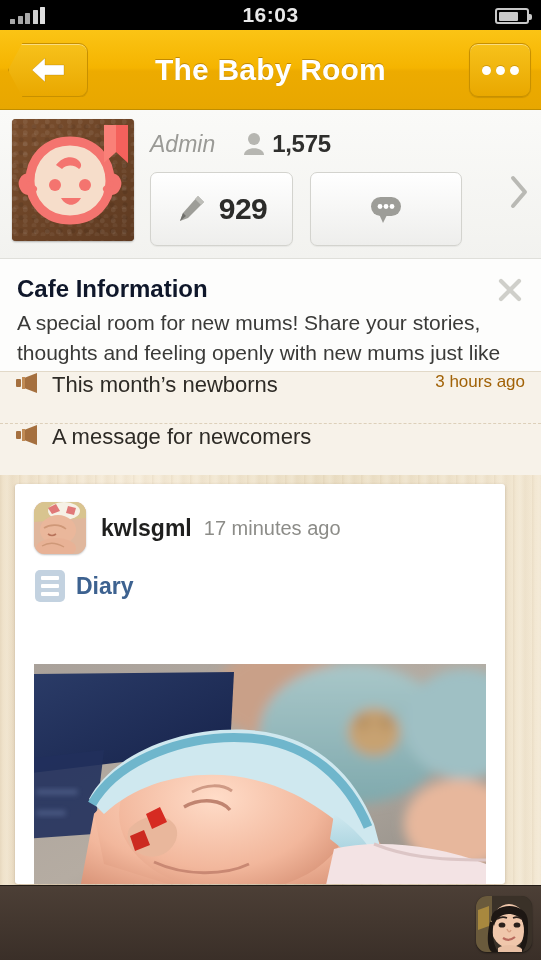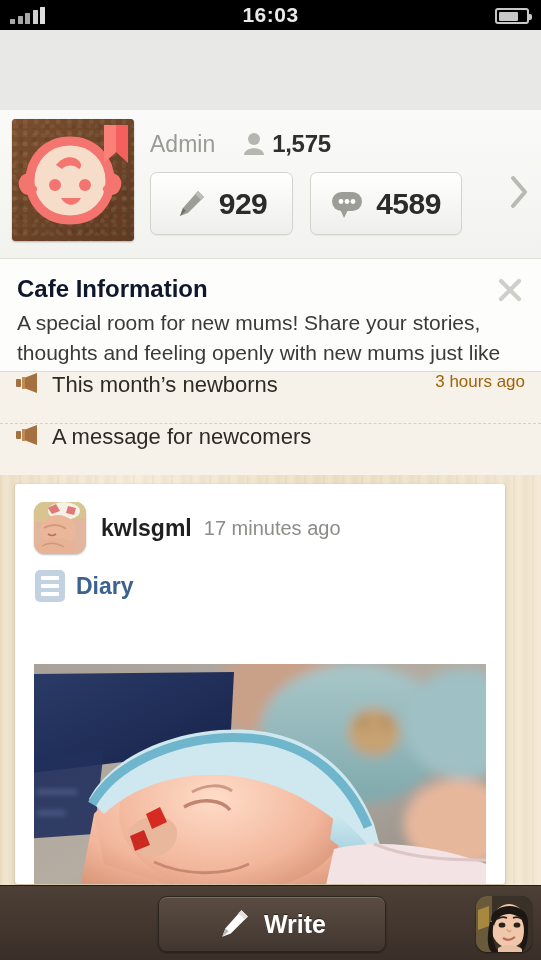--- a/index.html
+++ b/index.html
@@ -78,27 +78,27 @@
     position:absolute; inset:0;
     background:
       radial-gradient(circle at 20% 25%, rgba(255,255,255,0.07) 0 2px, transparent 3px),
       radial-gradient(circle at 70% 60%, rgba(0,0,0,0.08) 0 2px, transparent 3px),
       radial-gradient(circle at 45% 85%, rgba(255,255,255,0.05) 0 2px, transparent 3px),
       linear-gradient(140deg,#7a4e2d,#5e3a21);
     background-size: 11px 11px, 13px 13px, 9px 9px, 100% 100%;
   }
   #cafe-icon svg { position:absolute; inset:0; }
   #admin-line { position:absolute; left:150px; top:20px; display:flex; align-items:center; }
-  #admin-label { font-size:23px; color:#9a9a96; }
+  #admin-label { font-size:23px; color:#9a9a96;font-style:italic; }
   #admin-name { font-size:23px; color:#3c3c3a; margin-left:7px; }
   #member-block { display:flex; align-items:center; margin-left:28px; }
   #member-icon { margin-right:7px; }
   #member-count { font-size:24px; font-weight:bold; color:#2f2f2d; letter-spacing:-0.3px; }
   .stat-button {
-    position:absolute; top:62px; height:63px;
+    position:absolute; top:62px; height:74px;
     background:linear-gradient(180deg,#ffffff,#eeeeec);
     border:1px solid #d3d3ce; border-radius:7px;
     display:flex; align-items:center; justify-content:center; gap:13px;
     box-shadow:0 1px 1px rgba(0,0,0,0.05);
     cursor:pointer;
   }
   #stat-posts { left:150px; width:143px; }
   #stat-comments { left:310px; width:152px; }
   .stat-value { font-size:30px; font-weight:bold; color:#2b2b29; letter-spacing:-0.5px; }
   #cafe-chevron { position:absolute; right:11px; top:64px; cursor:pointer; }
@@ -204,20 +204,33 @@
         <i></i>
         <i></i>
         <i></i>
     </div>
     <div id="status-time">16:03</div>
     <div id="battery">
       <div id="battery-fill"></div>
     </div>
   </div>
 
+  <div id="nav-bar">
+    <div id="back-button">
+      <svg id="back-arrow" width="38" height="30" viewBox="0 0 38 30">
+        <path d="M3 15 L16 3 L16 10 L35 10 L35 20 L16 20 L16 27 Z" fill="#ffffff" stroke="rgba(160,110,0,0.35)" stroke-width="0.8" stroke-linejoin="round"></path>
+      </svg>
+    </div>
+    <div id="nav-title">The Baby Room</div>
+    <div id="more-button">
+      <i></i>
+        <i></i>
+        <i></i>
+    </div>
+  </div>
 
   <div id="cafe-header">
 
     <div id="cafe-icon">
       <div class="leather"></div>
       <svg width="122" height="122" viewBox="0 0 122 122">
         <circle cx="58" cy="62" r="43" fill="#f6ddca"></circle>
         <path d="M58 22 C82 22 98 40 98 62 C98 84 82 101 58 101 C34 101 18 84 18 62 C18 40 34 22 58 22 Z" fill="none" stroke="#f4746f" stroke-width="9"></path>
         <path d="M18 58 C11 58 9 64 12 69 C14 73 19 73 21 70" fill="none" stroke="#f4746f" stroke-width="8" stroke-linecap="round"></path>
         <path d="M98 58 C105 58 107 64 104 69 C102 73 97 73 95 70" fill="none" stroke="#f4746f" stroke-width="8" stroke-linecap="round"></path>
@@ -251,21 +264,20 @@
     </div>
 
     <div id="stat-comments" class="stat-button">
       <svg width="32" height="30" viewBox="0 0 32 30">
         <rect x="1" y="3" width="30" height="19" rx="9.5" fill="#9d9d98"></rect>
         <path d="M9 20 L13 29 L17 21 Z" fill="#9d9d98"></path>
         <circle cx="10" cy="12.5" r="2.4" fill="#fff"></circle>
         <circle cx="16" cy="12.5" r="2.4" fill="#fff"></circle>
         <circle cx="22" cy="12.5" r="2.4" fill="#fff"></circle>
       </svg>
-      <span class="stat-value">4589</span>
     </div>
 
     <svg id="cafe-chevron" width="22" height="36" viewBox="0 0 22 36">
       <path d="M5 4 L17 18 L5 32" fill="none" stroke="#b9b9b4" stroke-width="4" stroke-linecap="round" stroke-linejoin="round"></path>
     </svg>
   </div>
 
   <div id="cafe-info">
     <div id="cafe-info-title">Cafe Information</div>
     <svg id="cafe-info-close" viewBox="0 0 34 34">
@@ -393,28 +405,20 @@
           <path d="M150 143 C168 133 188 136 196 146" fill="none" stroke="#c08470" stroke-width="3.5"></path>
           <path d="M158 128 C172 120 188 120 198 127" fill="none" stroke="#cf9a85" stroke-width="3"></path>
           <path d="M300 185 C340 175 400 180 452 200 L452 230 L290 230 Z" fill="#f3e3e4"></path>
           <path d="M340 180 C370 192 400 196 452 196" fill="none" stroke="#dcc6c6" stroke-width="3"></path>
         </svg>
       </div>
     </div>
   </div>
 
   <div id="toolbar">
-    <div id="write-button">
-      <svg width="32" height="32" viewBox="0 0 30 30">
-        <path d="M22 2 L28 8 L12 24 L4 27 L7 19 Z" fill="#ffffff"></path>
-        <path d="M22 2 L28 8 L25 11 L19 5 Z" fill="#e0e0e0"></path>
-        <path d="M4 27 L7 19 L10 22 Z" fill="#b9b9b9"></path>
-      </svg>
-      <span id="write-label">Write</span>
-    </div>
     <div id="profile-button">
       <svg width="56" height="56" viewBox="0 0 56 56">
         <rect width="56" height="56" fill="#3a3128"></rect>
         <path d="M0 0 L16 0 L16 56 L0 56 Z" fill="#6a5a3c"></path>
         <path d="M2 14 L13 10 L13 30 L2 34 Z" fill="#a8883e"></path>
         <ellipse cx="33" cy="30" rx="18" ry="22" fill="#f0c7ab"></ellipse>
         <path d="M15 24 C15 6 52 4 52 26 L52 40 L46 24 C40 16 22 14 18 30 Z" fill="#1d1713"></path>
         <path d="M14 26 C10 42 12 54 16 56 L22 56 C16 46 16 34 18 26 Z" fill="#1d1713"></path>
         <path d="M48 24 C54 36 52 50 46 56 L40 56 C48 46 50 34 46 24 Z" fill="#1d1713"></path>
         <ellipse cx="26" cy="29" rx="3.4" ry="2.6" fill="#2b211c"></ellipse>

